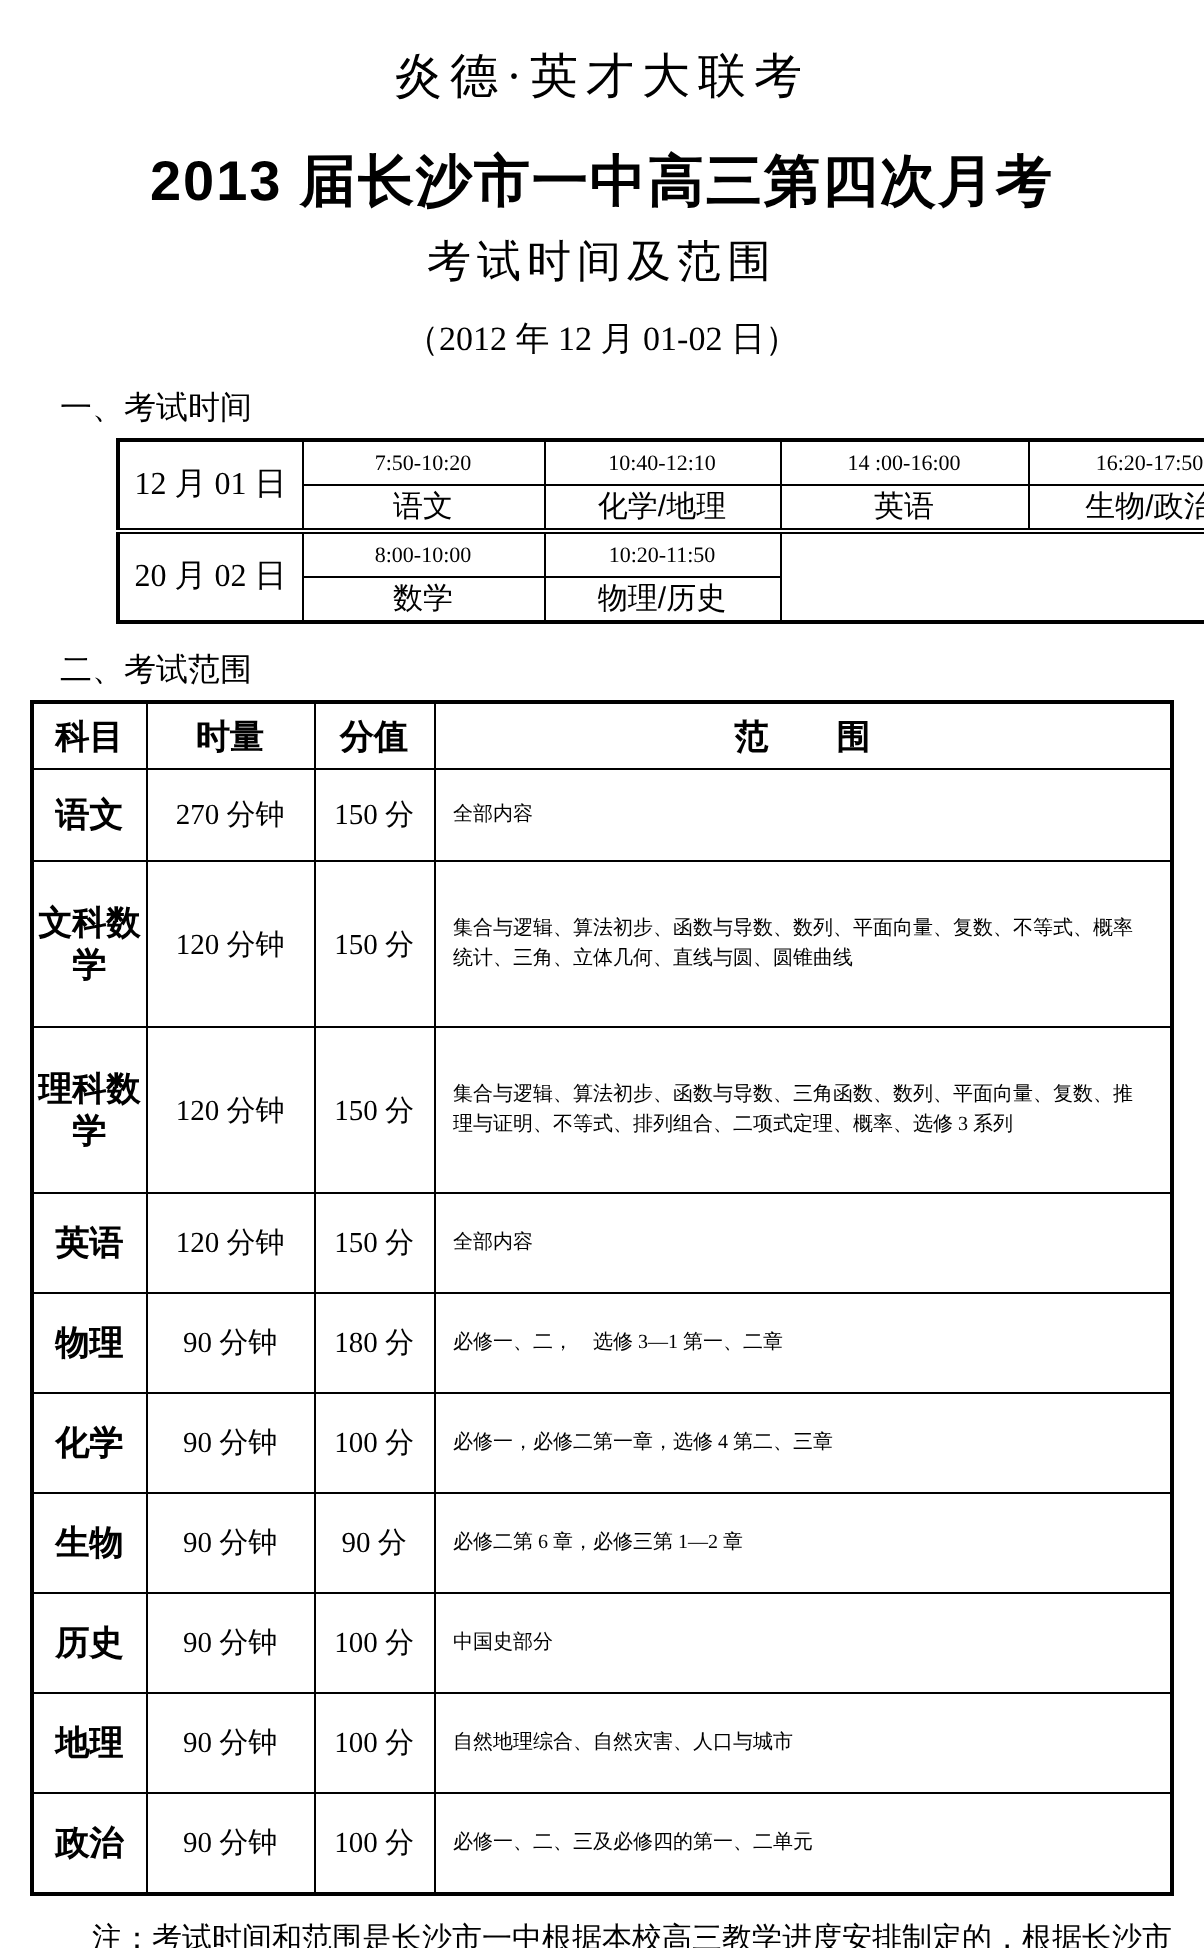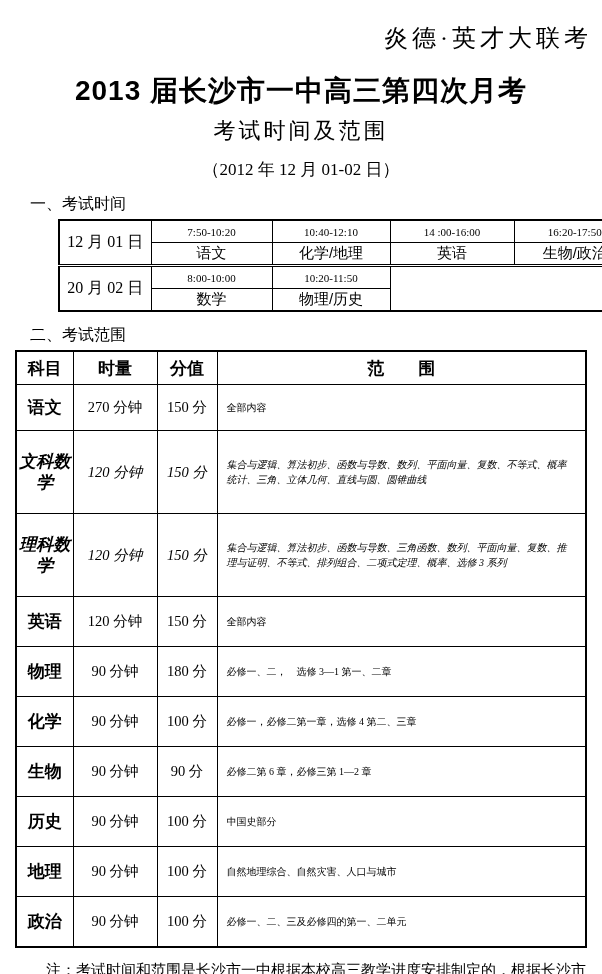--- a/index.html
+++ b/index.html
@@ -3,21 +3,21 @@
 <meta charset="utf-8">
 <style>
   html, body { margin:0; padding:0; background:#ffffff; color:#000000; }
   body {
     width:602px; height:974px; overflow:hidden;
     font-family:"Liberation Sans","DejaVu Sans",sans-serif;
   }
   .page { box-sizing:border-box; padding:14px 10px 0 10px; }
 
   .brand {
-    margin:8px 0 18px; text-align:right; font-weight:normal;
+    margin:8px 0 18px; text-align:center; font-weight:normal;
     font-family:"Liberation Serif","DejaVu Serif",serif;
     font-size:24px; letter-spacing:4px;
   }
   .main-title {
     margin:4px 0 0; text-align:center; font-weight:bold;
     font-size:28px; letter-spacing:1px;
   }
   .subtitle {
     margin:6px 0 0; text-align:center; font-weight:normal;
     font-family:"Liberation Serif","DejaVu Serif",serif;
@@ -44,21 +44,21 @@
   
   .t2 { width:570px; border:2px solid #000; margin-top:2px; }
   .t2 th, .t2 td { border:1px solid #000; padding:0; overflow:hidden; }
   .t2 th { font-size:17px; height:32px; font-weight:bold; }
   .t2 td.subject { font-size:17px; font-weight:bold; text-align:center; line-height:1.25; }
   .t2 td.val { font-size:14.5px; text-align:center;
                font-family:"Liberation Serif","DejaVu Serif",serif; }
   .t2 td.scope { font-size:10px; text-align:left; padding:2px 9px; line-height:1.55;
                  font-family:"Liberation Serif","DejaVu Serif",serif; }
   .t2 tr.r-yw { height:46px; }
-  .t2 tr.r-lg { height:83px;font-style:italic; }
+  .t2 tr.r-lg { height:83px; }
   .t2 tr.r-md { height:50px; }
 
   .note { margin:9px 6px 0 6px; font-size:15px; line-height:25px; text-indent:2em; }
 </style>
 </head>
 <body>
 
 <div class="page">
 
   <h2 class="brand">炎德·英才大联考</h2>

